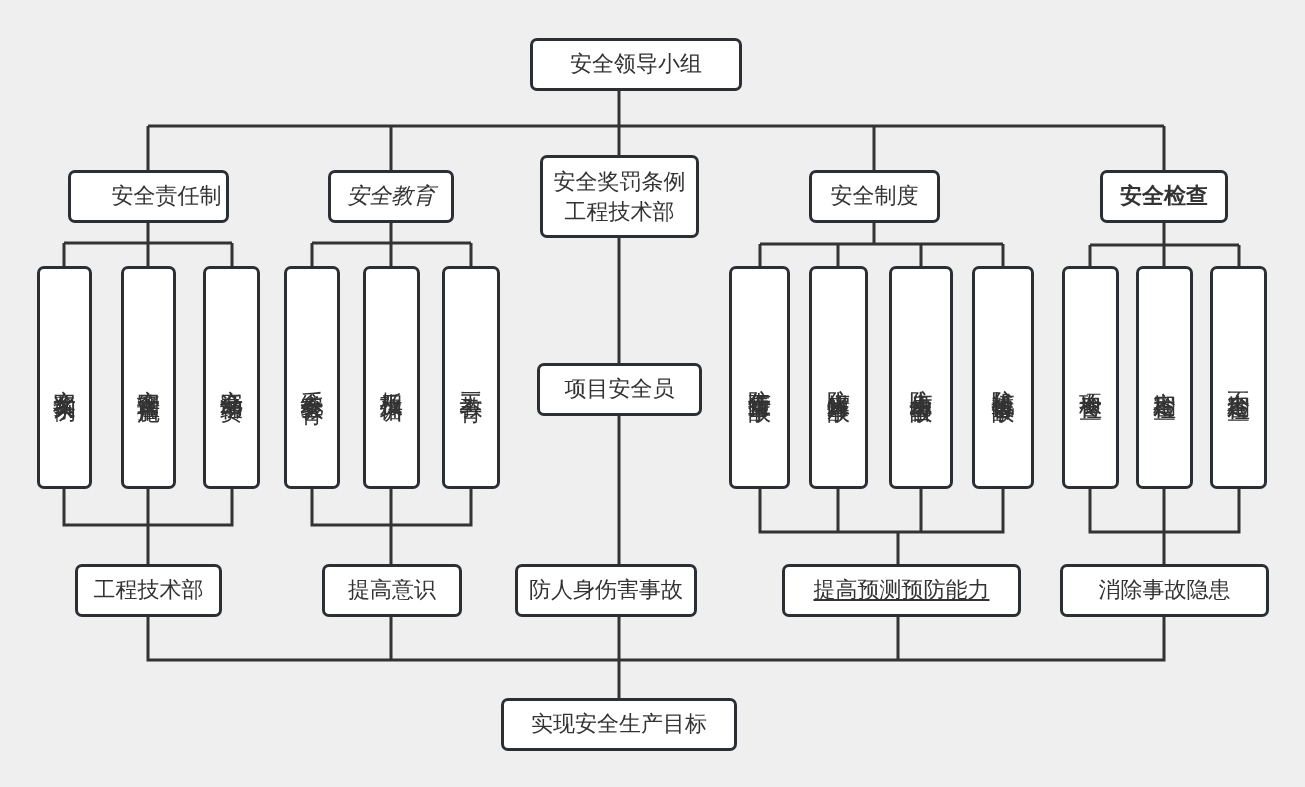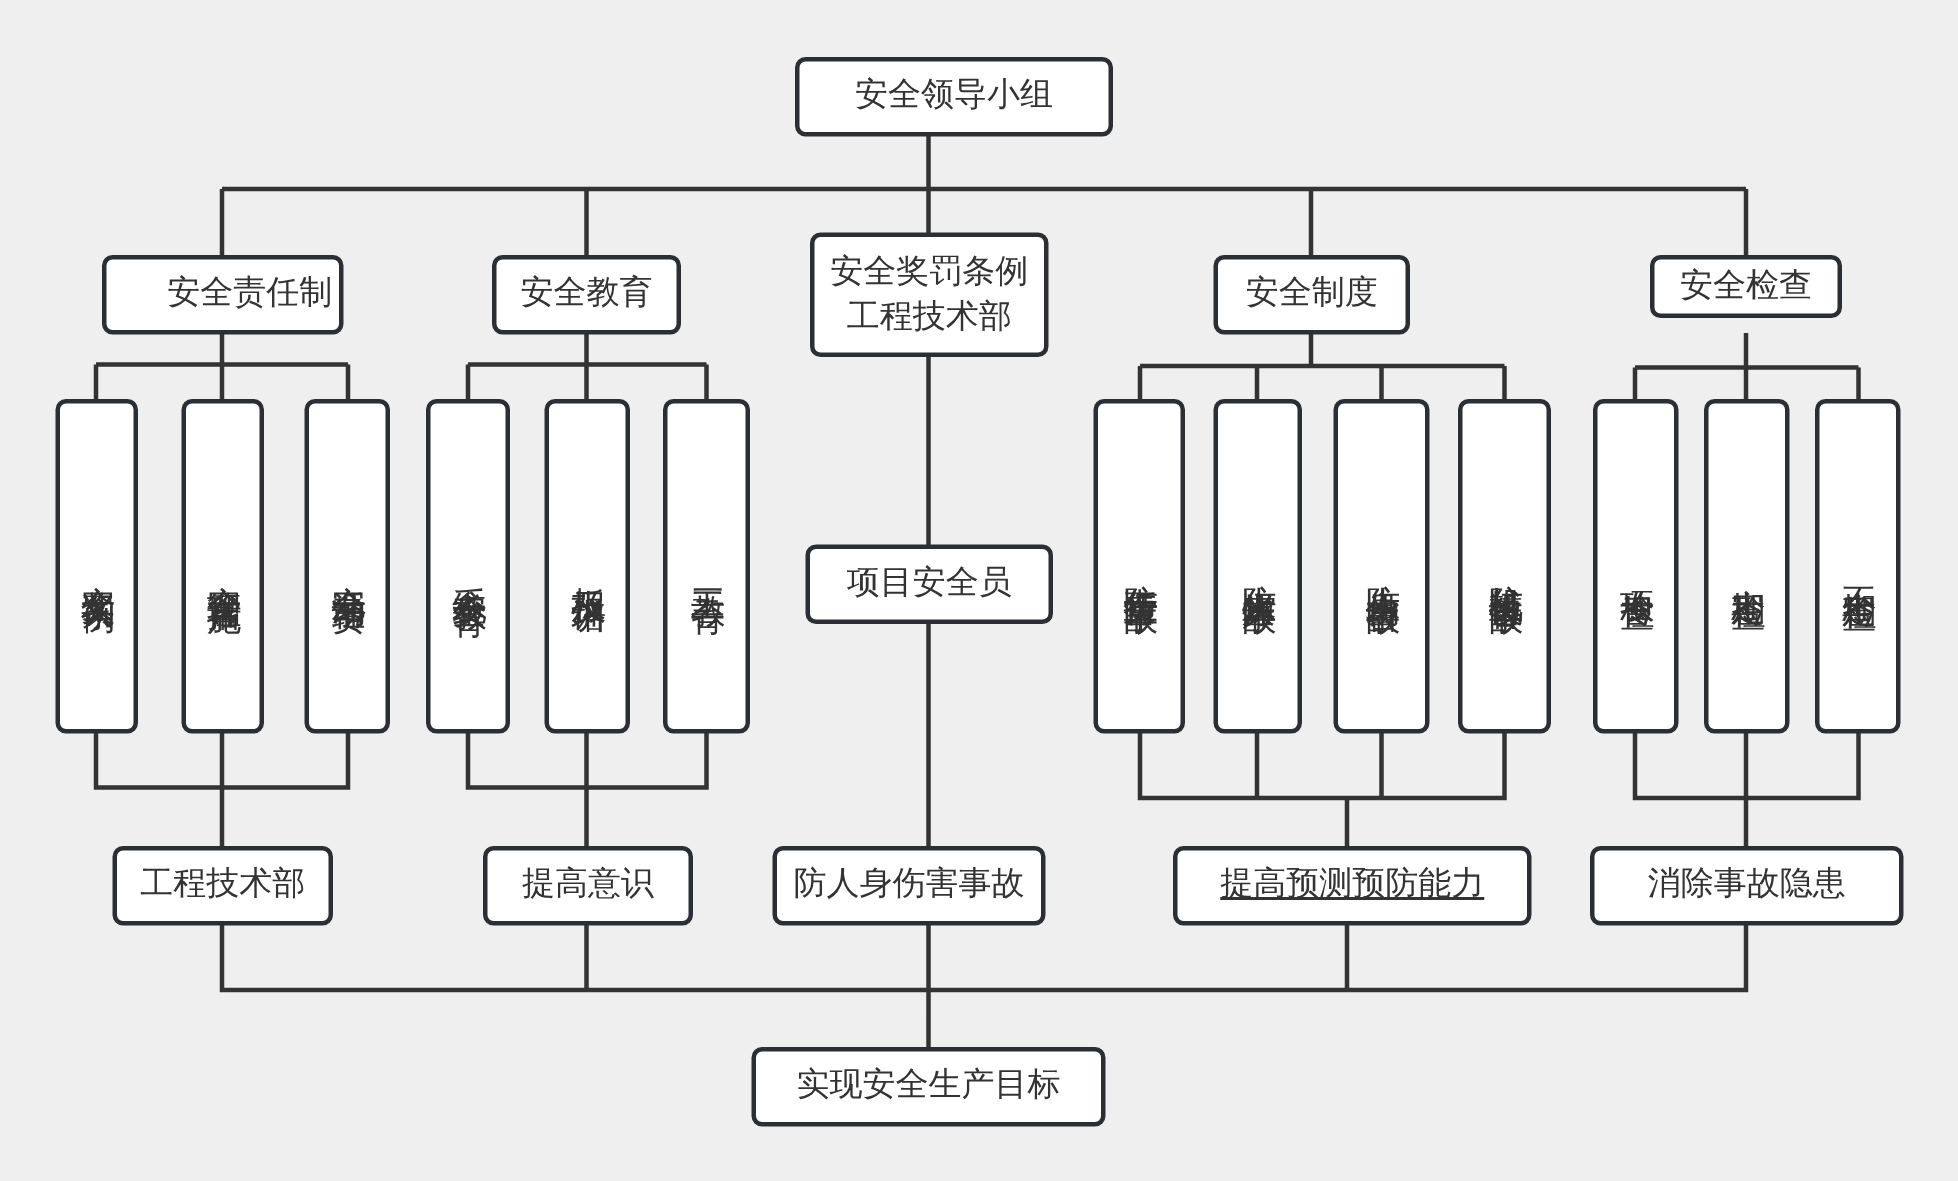--- a/index.html
+++ b/index.html
@@ -50,27 +50,27 @@
 
   <path d="M1164 222 V245 M1090 245 H1239 M1090 245 V268 M1164 245 V268 M1239 245 V268"></path>
   <path d="M1090 488 V532 H1239 V488 M1164 488 V566"></path>
 
   <path d="M148 616 V660 H1164 V616 M391 616 V660 M619 616 V700 M898 616 V660"></path>
 </svg>
 
 <div class="box" style="left:530px;top:38px;width:212px;height:53px;">安全领导小组</div>
 
 <div class="box" style="left:68px;top:170px;width:161px;height:53px;padding-left:36px;">安全责任制</div>
-<div class="box" style="left:328px;top:170px;width:126px;height:53px;">安全教育</div>
+<div class="box" style="left:328px;top:170px;width:126px;height:53px;font-style:italic;">安全教育</div>
 <div class="box two" style="left:540px;top:155px;width:159px;height:83px;">
   <span>安全奖罚条例</span>
   <span>工程技术部</span>
 </div>
 <div class="box" style="left:809px;top:170px;width:131px;height:53px;">安全制度</div>
-<div class="box" style="left:1100px;top:170px;width:128px;height:42px;">安全检查</div>
+<div class="box" style="left:1100px;top:170px;width:128px;height:53px;font-weight:bold;">安全检查</div>
 
 <div class="box v" style="left:37px;top:266px;width:55px;height:223px;">安全奖罚条例</div>
 <div class="box v" style="left:121px;top:266px;width:55px;height:223px;">安全管理措施</div>
 <div class="box v" style="left:203px;top:266px;width:57px;height:223px;">安全活动经费</div>
 
 <div class="box v" style="left:284px;top:266px;width:56px;height:223px;">系统安全教育</div>
 <div class="box v" style="left:363px;top:266px;width:57px;height:223px;">板报及培训</div>
 <div class="box v" style="left:442px;top:266px;width:58px;height:223px;">三工教育</div>
 
 <div class="box" style="left:537px;top:363px;width:165px;height:53px;">项目安全员</div>

